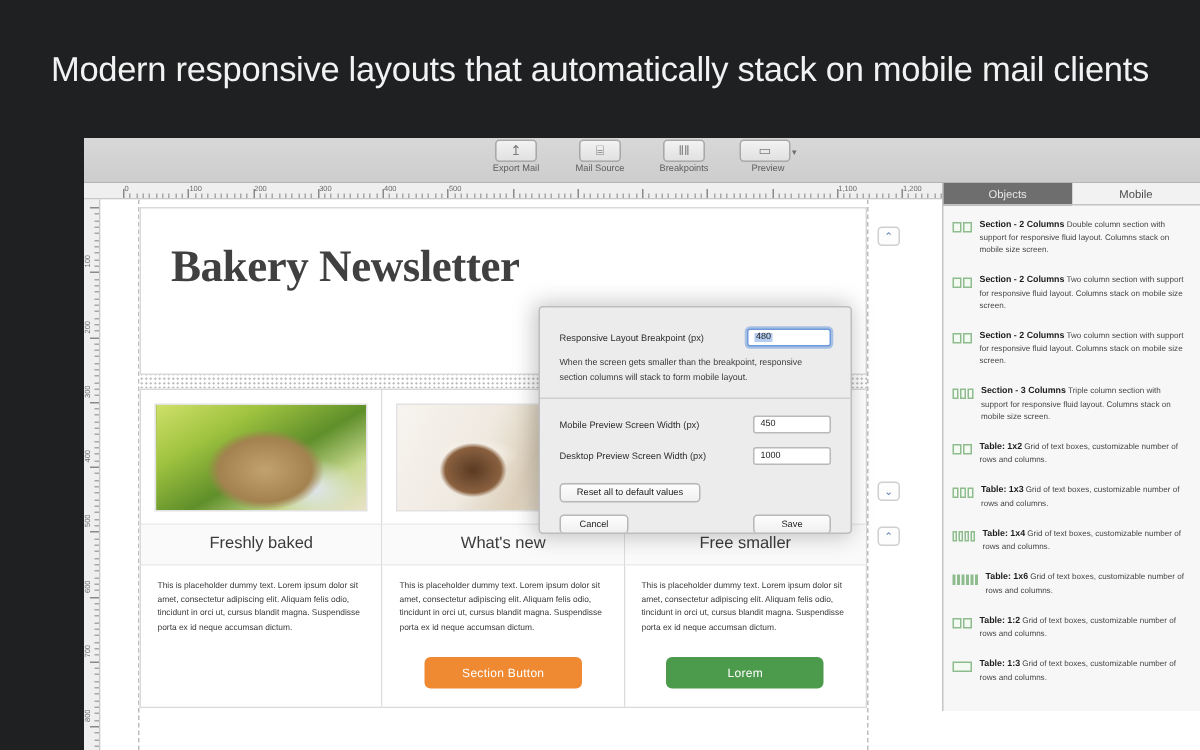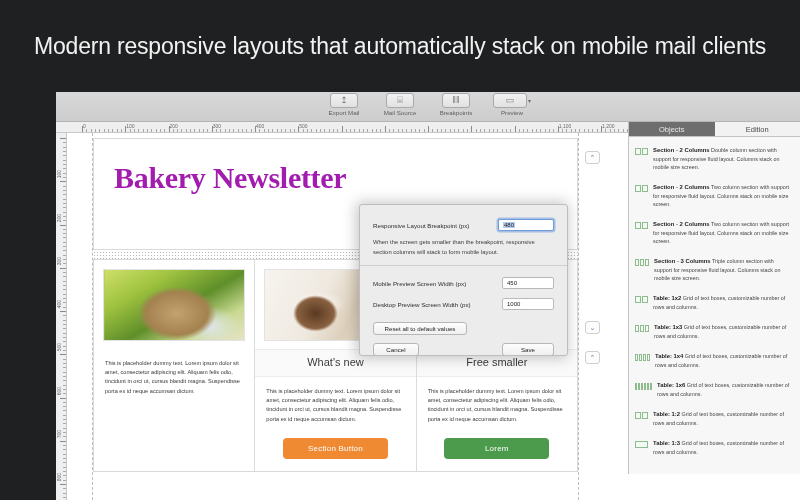--- a/index.html
+++ b/index.html
@@ -104,21 +104,21 @@
   .sect {
     border: 1px solid #d9d9d9;
     background: #fff;
     position: relative;
   }
   .sect-header { height: 110px; padding: 22px 20px 10px 20px; }
   .bk-title {
     font-family: "Liberation Serif", serif;
     font-weight: bold;
     font-size: 30px;
-    color: #a21caf;
+    color: #404040;
     letter-spacing: -0.3px;
   }
   .bk-sub { margin-top: 14px; font-size: 7.6px; color: #2b2b2b; line-height: 1.55; }
 
   .divider-dots {
     height: 9px; width: 485px;
     background-image: radial-gradient(#b6b6b6 0.7px, transparent 0.8px);
     background-size: 3px 3px;
     background-position: 0 4px;
   }
@@ -541,20 +541,21 @@
           </div>
 
           <div class="divider-dots"></div>
 
           <div class="sect">
             <div class="sect-cols" id="cols">
                 <div class="col">
                   <div class="col-imgwrap">
                     <div class="col-img img-bread"></div>
                   </div>
+                  <div class="col-title">Freshly baked</div>
                   <div class="col-body">This is placeholder dummy text.  Lorem ipsum dolor sit amet, consectetur adipiscing elit. Aliquam felis odio, tincidunt in orci ut, cursus blandit magna. Suspendisse porta ex id neque accumsan dictum.</div>
                 </div>
                 <div class="col">
                   <div class="col-imgwrap">
                     <div class="col-img img-pastry"></div>
                   </div>
                   <div class="col-title">What's new</div>
                   <div class="col-body">This is placeholder dummy text.  Lorem ipsum dolor sit amet, consectetur adipiscing elit. Aliquam felis odio, tincidunt in orci ut, cursus blandit magna. Suspendisse porta ex id neque accumsan dictum.</div>
                   <div class="col-btnwrap">
                     <div class="col-btn" style="background:#ef8a33">Section Button</div>
@@ -576,21 +577,21 @@
 
         <div class="handle" style="left:518px; top:18px">⌃</div>
         <div class="handle" style="left:518px; top:188px">⌄</div>
         <div class="handle" style="left:518px; top:218px">⌃</div>
       </div>
     </div>
 
     <div class="panel">
       <div class="panel-tabs" id="ptabs">
           <div class="ptab active">Objects</div>
-          <div class="ptab inactive">Edition</div>
+          <div class="ptab inactive">Mobile</div>
         </div>
       <div class="panel-list" id="plist">
           <div class="plist-item">
             <div class="pi-icon">
               <div class="pi-cols">
                 <div class="pi-cell" style="width:6px"></div>
                 <div class="pi-cell" style="width:6px"></div>
               </div>
             </div>
             <div class="pi-text"><b>Section - 2 Columns</b> Double column section with support for responsive fluid layout.  Columns stack on mobile size screen.</div>

